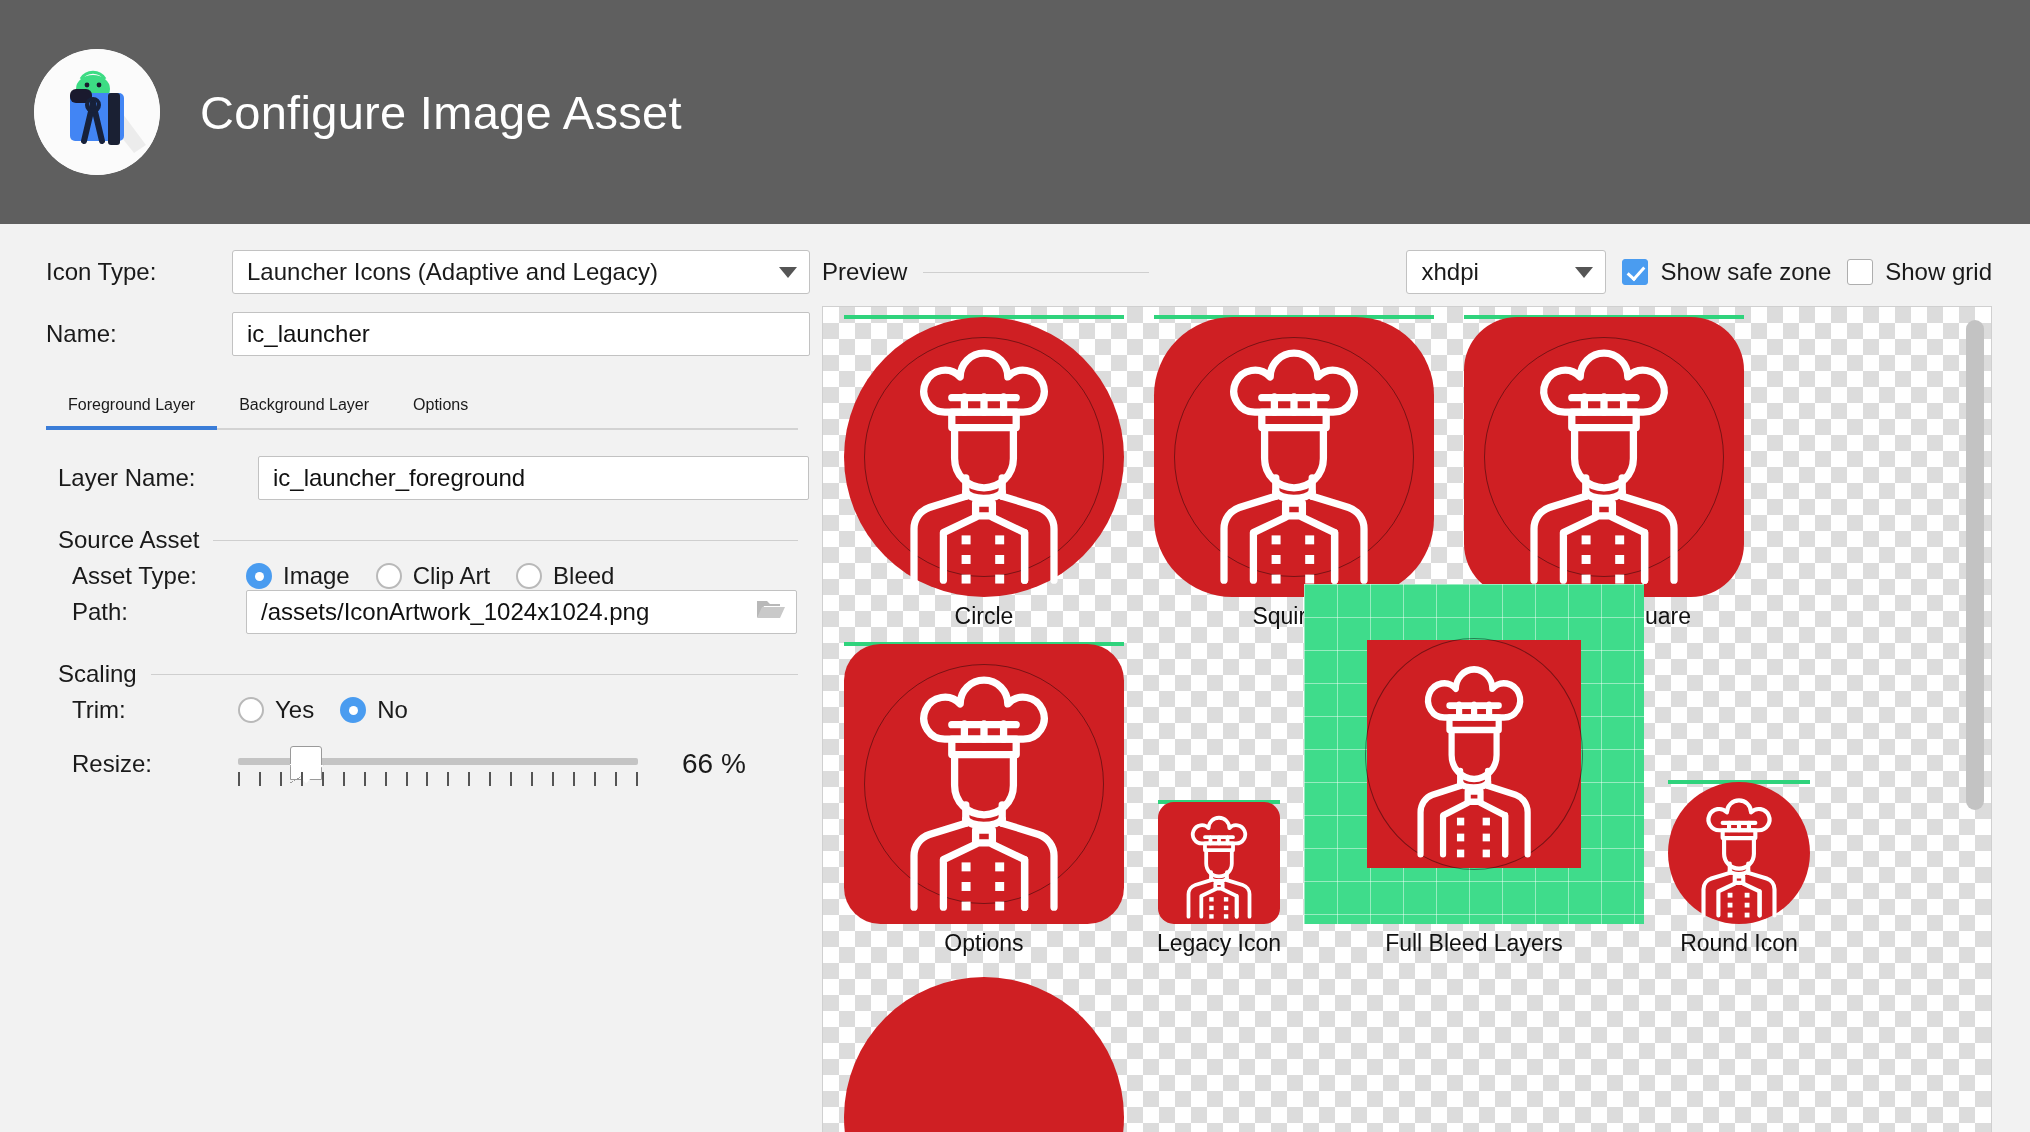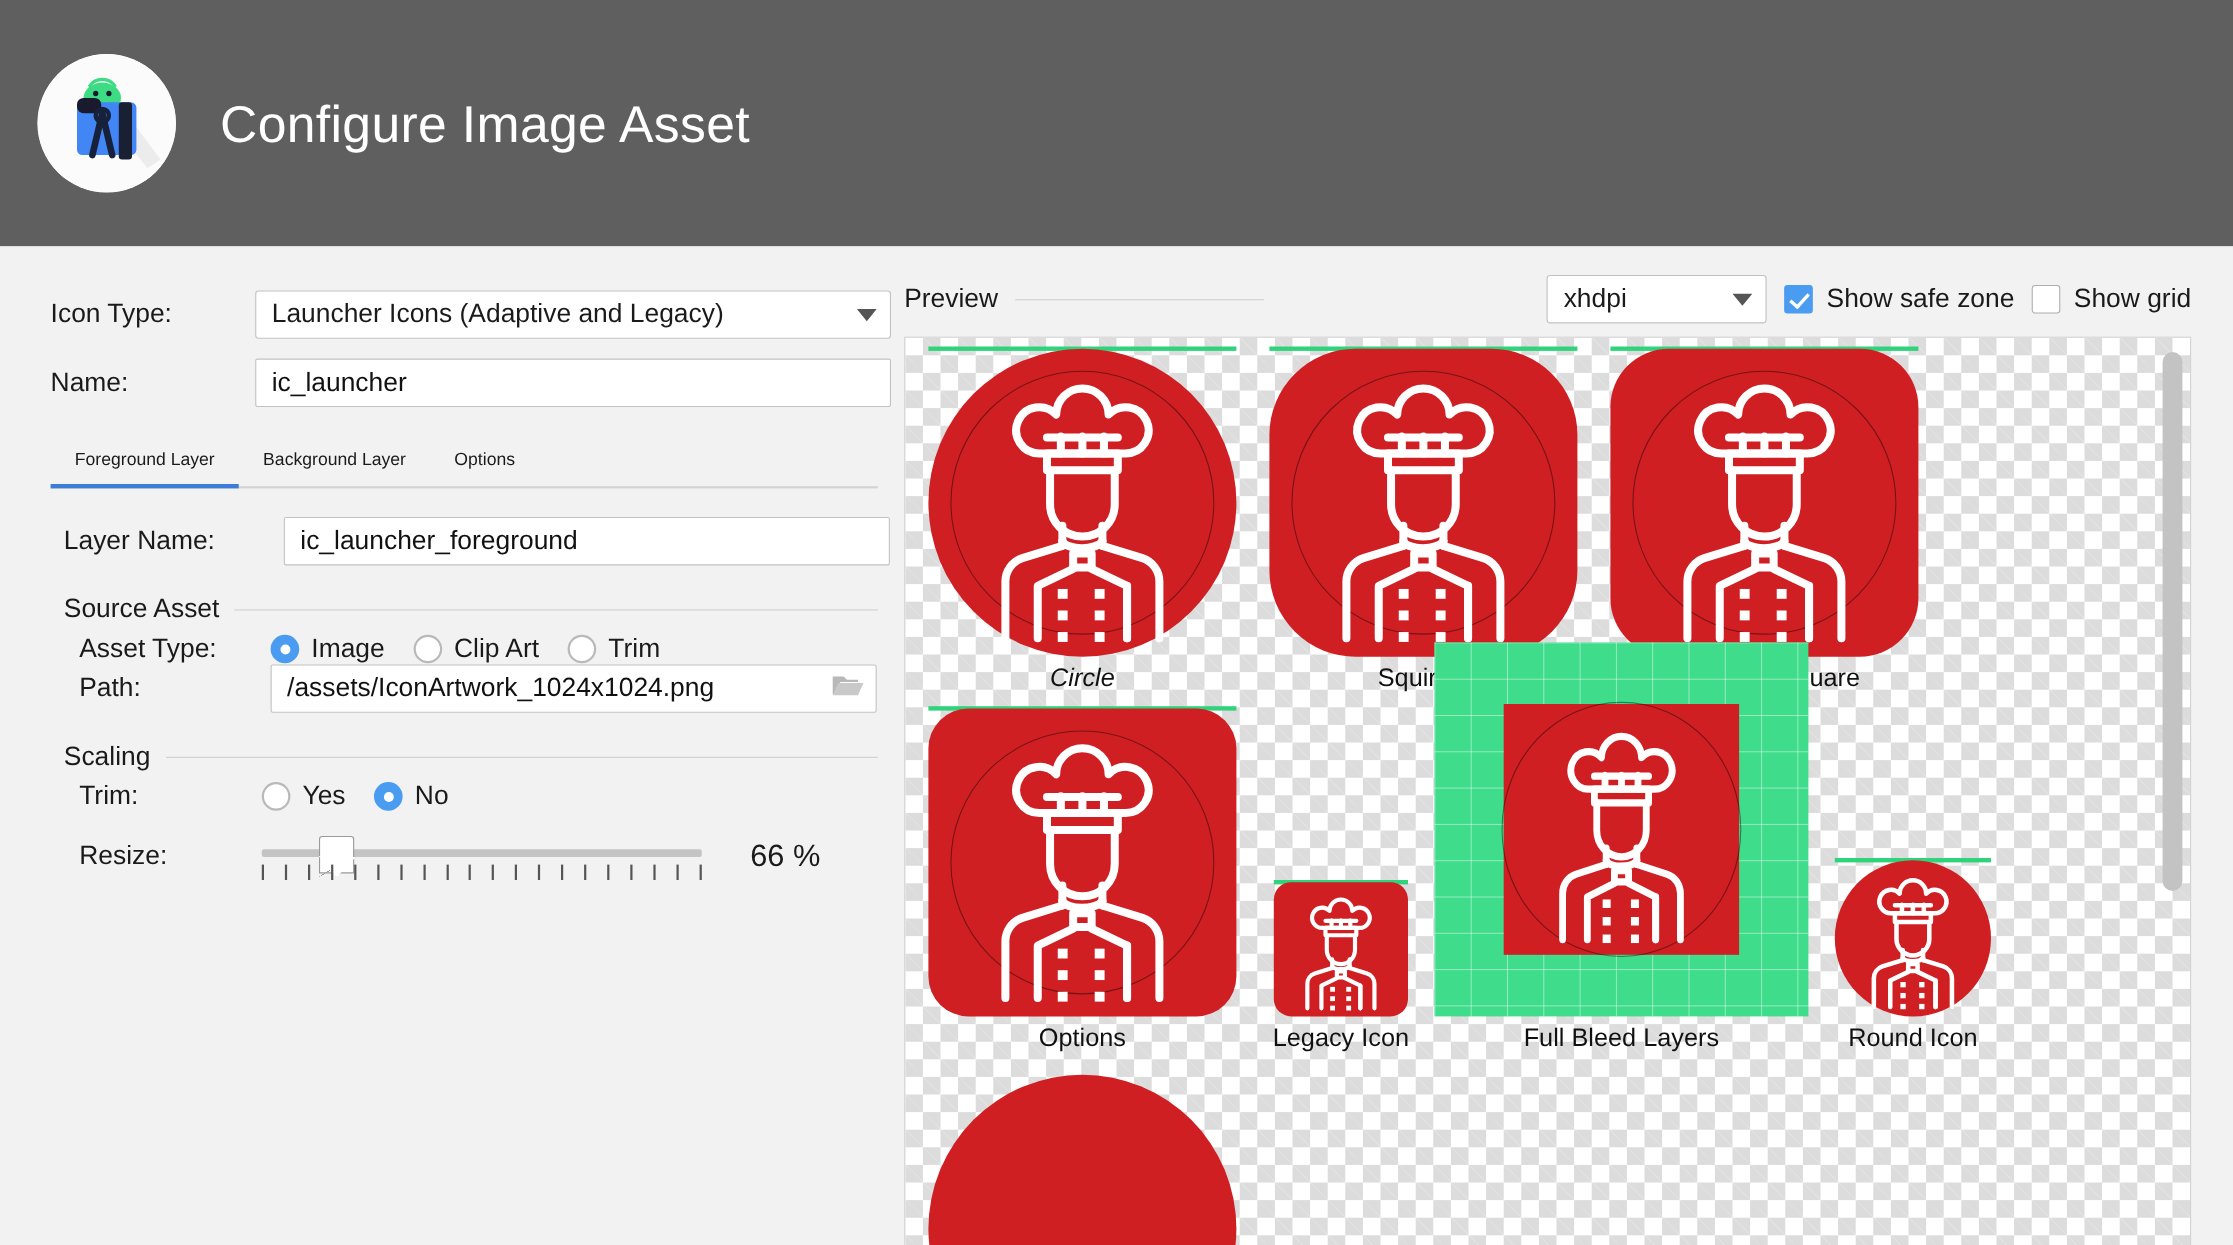--- a/index.html
+++ b/index.html
@@ -39,21 +39,21 @@
   .body-wrap {
     height: 908px;
     background: #f2f2f2;
     display: flex;
     position: relative;
   }
 
   
   .left-panel {
     width: 822px;
-    padding: 40px 0 0 0;
+    padding: 26px 0 0 0;
     position: relative;
     flex: none;
   }
   .form-row {
     display: flex;
     align-items: center;
     margin-bottom: 18px;
     padding-left: 46px;
   }
   .form-label {
@@ -411,21 +411,21 @@
         <label class="radio checked">
           <span class="dot"></span>
           <span class="rlabel">Image</span>
         </label>
         <label class="radio">
           <span class="dot"></span>
           <span class="rlabel">Clip Art</span>
         </label>
         <label class="radio">
           <span class="dot"></span>
-          <span class="rlabel">Trim</span>
+          <span class="rlabel">Bleed</span>
         </label>
       </div>
     </div>
 
     <div class="form-row" style="padding-left:72px;">
       <div class="form-label" style="width:174px;">Path:</div>
       <div class="textfield path">
         <span>/assets/IconArtwork_1024x1024.png</span>
         <span style="flex:none;margin-left:10px;">
           <svg width="30" height="24" viewBox="0 0 30 24">
@@ -509,21 +509,21 @@
         <span class="cbox"></span>
         <span class="clabel">Show grid</span>
       </label>
     </div>
 
     <div class="preview-area">
       <div class="preview-grid">
 
         <div class="prow">
 
-          <div class="pcell" style="width:310px;font-style:italic;">
+          <div class="pcell" style="width:310px;">
             <div class="icon-shape icon-circle" style="width:280px;height:280px;">
               <span class="green-edge"></span>
               <span class="icon-fill icon-circle"></span>
               <span class="safe-ring"></span>
               <svg class="chef" viewBox="0 0 100 100">
                 <g fill="none" stroke="#ffffff" stroke-width="2.6" stroke-linejoin="round" stroke-linecap="round">
                   <path d="M36 34 a7.5 7.5 0 1 1 5.5 -12.6 a7 7 0 0 1 17 0 a7.5 7.5 0 1 1 5.5 12.6 z"></path>
                   <path d="M38.5 34 h23 v5.5 h-23 z"></path>
                   <path d="M43 28.5 v5.5 M50 28.5 v5.5 M57 28.5 v5.5 M38.5 28.8 h23"></path>
                   <path d="M39.5 39.5 v11 a10.5 10.5 0 0 0 21 0 v-11"></path>

